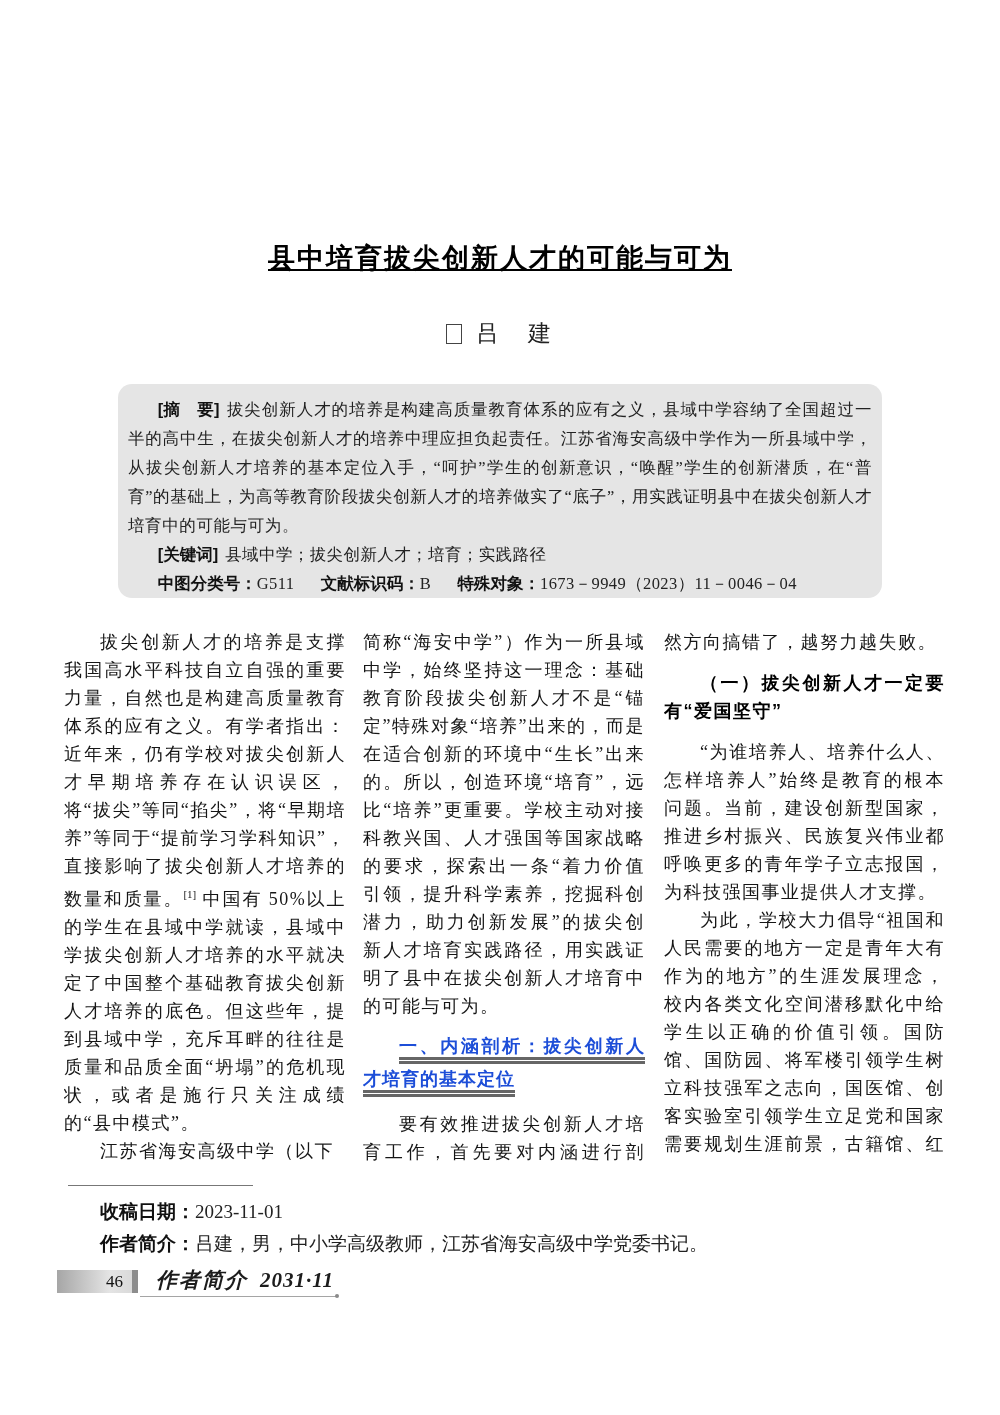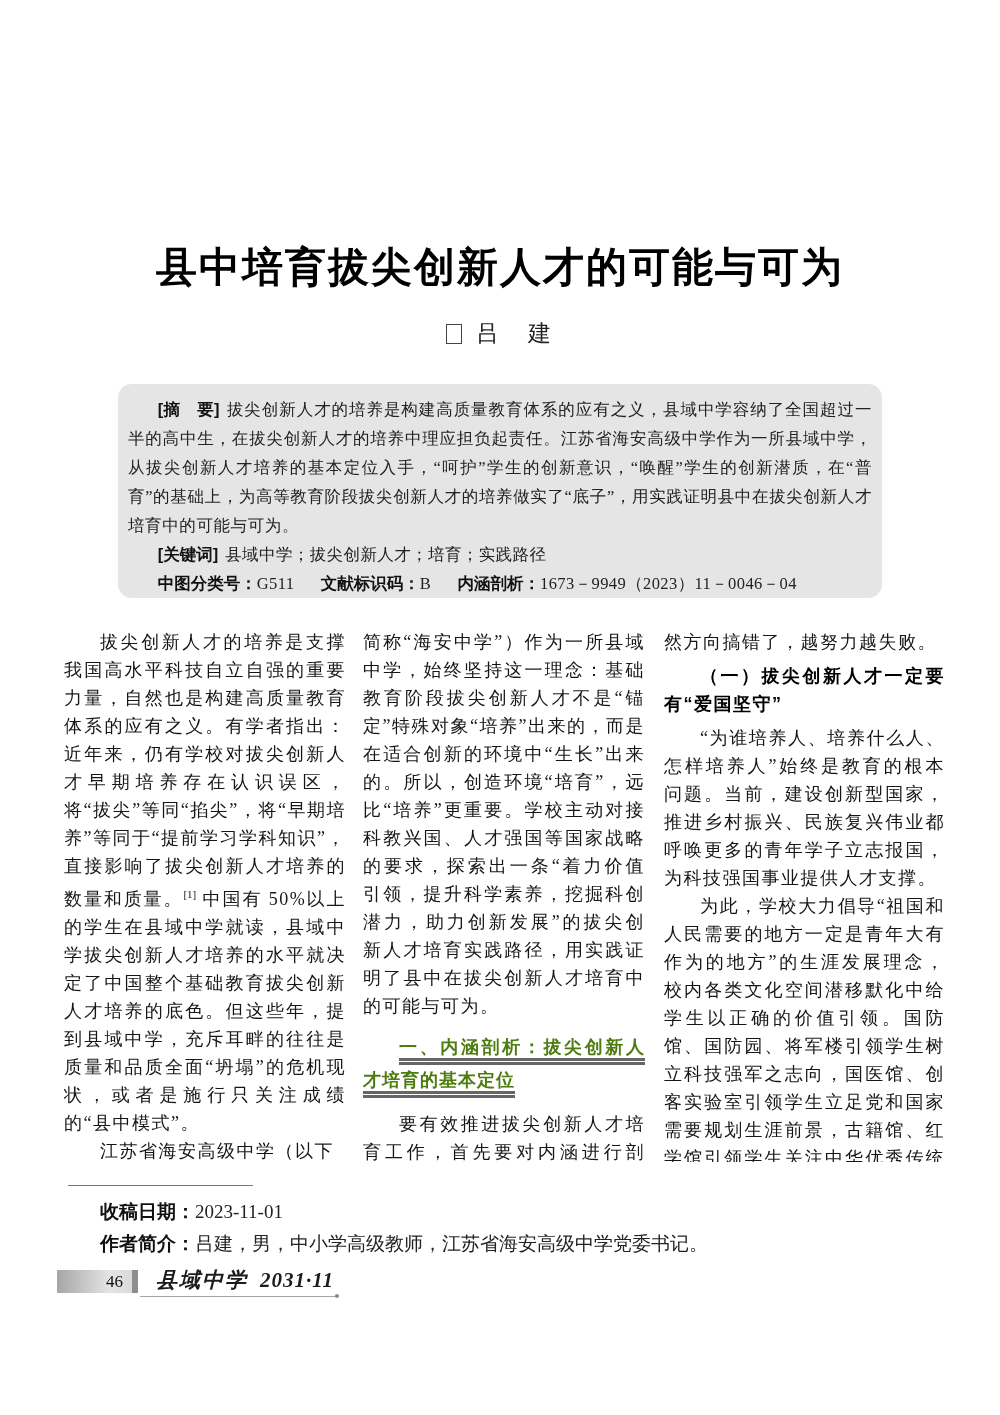--- a/index.html
+++ b/index.html
@@ -17,21 +17,21 @@
   .section-label { font-family:"Liberation Sans","DejaVu Sans",sans-serif;
     font-weight:bold; font-size:23px; letter-spacing:2px; color:#000;
     margin-left:18px; white-space:nowrap; }
   .hdr-divider { width:3px; height:27px; background:#a9a9a9; margin:0 13px 0 11px; }
   .section-pinyin { font-family:"Liberation Sans","DejaVu Sans",sans-serif;
     font-size:18px; color:#9b9b9b; letter-spacing:0.5px; white-space:nowrap; }
 
   
   .article-title { position:absolute; left:0; top:240px; width:100%;
     text-align:center; font-family:"Liberation Sans","DejaVu Sans",sans-serif;
-    font-weight:bold; font-size:41px; letter-spacing:2px; color:#000; }
+    font-weight:bold; font-size:27px; letter-spacing:2px; color:#000;text-decoration:underline; }
   .author-row { position:absolute; left:0; top:318px; width:100%;
     display:flex; justify-content:center; align-items:center; gap:14px;
     font-size:23px; color:#222; }
   .author-marker { width:16px; height:20px; border:1.5px solid #444;
     box-sizing:border-box; }
   .author-name { letter-spacing:3px; }
 
   
   .abstract-box { position:absolute; left:118px; top:384px; width:764px;
     height:214px; box-sizing:border-box; background:#e5e5e5; border-radius:14px;
@@ -46,28 +46,28 @@
   
   .col { position:absolute; top:628px; height:534px; overflow:hidden;
     font-size:18px; line-height:28px; letter-spacing:1.5px;
     text-align:justify; color:#161616; }
   .col-1 { left:64px;  width:282px; }
   .col-2 { left:363px; width:282px; }
   .col-3 { left:664px; width:281px; }
   .col p { margin:0; text-indent:2em; }
   .col p.cont { text-indent:0; }
   .ref-sup { font-size:11px; vertical-align:super; letter-spacing:0; }
-  .h1-heading { font-family:Liberation Serif, serif;
+  .h1-heading { font-family:Liberation Mono, monospace;
     font-weight:bold; line-height:33px; margin:11px 0 13px 0 !important;
-    letter-spacing:1px; color:#4d7c0f;
+    letter-spacing:1px; color:#1d4ed8;
     text-decoration-line:underline; text-decoration-style:double;
     text-decoration-color:#666; text-decoration-thickness:3px;
     text-underline-offset:5px; }
   .h2-heading { font-family:"Liberation Sans","DejaVu Sans",sans-serif;
-    font-weight:bold; color:#000; margin:6px 0 !important; }
+    font-weight:bold; color:#000; margin:13px 0 !important; }
 
   
   .footnote-rule { position:absolute; left:68px; top:1185px; width:185px;
     height:0; border-top:1.6px solid #777; }
   .footnote { position:absolute; left:100px; top:1196px; font-size:19px;
     line-height:32px; color:#222; }
   .fn-label { font-family:"Liberation Sans","DejaVu Sans",sans-serif;
     font-weight:bold; color:#111; }
   .footnote p { margin:0; }
 
@@ -96,21 +96,21 @@
 
   <div class="article-title">县中培育拔尖创新人才的可能与可为</div>
   <div class="author-row">
     <span class="author-marker"></span>
     <span class="author-name">吕　建</span>
   </div>
 
   <div class="abstract-box">
     <p class="abs-p"><span class="abs-label">[摘　要]</span><span>拔尖创新人才的培养是构建高质量教育体系的应有之义，县域中学容纳了全国超过一半的高中生，在拔尖创新人才的培养中理应担负起责任。江苏省海安高级中学作为一所县域中学，从拔尖创新人才培养的基本定位入手，“呵护”学生的创新意识，“唤醒”学生的创新潜质，在“普育”的基础上，为高等教育阶段拔尖创新人才的培养做实了“底子”，用实践证明县中在拔尖创新人才培育中的可能与可为。</span></p>
     <p class="meta-line"><span class="abs-label">[关键词]</span><span>县域中学；拔尖创新人才；培育；实践路径</span></p>
-    <p class="meta-line"><span class="meta-label">中图分类号：</span><span class="meta-sep">G511</span><span class="meta-label">文献标识码：</span><span class="meta-sep">B</span><span class="meta-label">内涵剖析：</span><span>1673－9949（2023）11－0046－04</span></p>
+    <p class="meta-line"><span class="meta-label">中图分类号：</span><span class="meta-sep">G511</span><span class="meta-label">文献标识码：</span><span class="meta-sep">B</span><span class="meta-label">特殊对象：</span><span>1673－9949（2023）11－0046－04</span></p>
   </div>
 
   <div class="col col-1">
     <p><span>拔尖创新人才的培养是支撑我国高水平科技自立自强的重要力量，自然也是构建高质量教育体系的应有之义。有学者指出：近年来，仍有学校对拔尖创新人才早期培养存在认识误区，将“拔尖”等同“掐尖”，将“早期培养”等同于“提前学习学科知识”，直接影响了拔尖创新人才培养的数量和质量。</span><span class="ref-sup">[1]</span><span> 中国有 50%以上的学生在县域中学就读，县域中学拔尖创新人才培养的水平就决定了中国整个基础教育拔尖创新人才培养的底色。但这些年，提到县域中学，充斥耳畔的往往是质量和品质全面“坍塌”的危机现状，或者是施行只关注成绩的“县中模式”。</span></p>
     <p>江苏省海安高级中学（以下</p>
   </div>
 
   <div class="col col-2">
     <p class="cont">简称“海安中学”）作为一所县域中学，始终坚持这一理念：基础教育阶段拔尖创新人才不是“锚定”特殊对象“培养”出来的，而是在适合创新的环境中“生长”出来的。所以，创造环境“培育”，远比“培养”更重要。学校主动对接科教兴国、人才强国等国家战略的要求，探索出一条“着力价值引领，提升科学素养，挖掘科创潜力，助力创新发展”的拔尖创新人才培育实践路径，用实践证明了县中在拔尖创新人才培育中的可能与可为。</p>
     <p class="h1-heading">一、内涵剖析：拔尖创新人才培育的基本定位</p>
@@ -125,18 +125,18 @@
   </div>
 
   <div class="footnote-rule"></div>
   <div class="footnote">
     <p><span class="fn-label">收稿日期：</span><span>2023-11-01</span></p>
     <p><span class="fn-label">作者简介：</span><span>吕建，男，中小学高级教师，江苏省海安高级中学党委书记。</span></p>
   </div>
 
   <div class="footer-band">
     <div class="pageno-box">46</div>
-    <div class="journal-wrap"><span>县域中学</span><span class="journal-issue">2031·11</span></div>
+    <div class="journal-wrap"><span>作者简介</span><span class="journal-issue">2031·11</span></div>
     <div class="footer-rule"></div>
     <div class="footer-dot"></div>
   </div>
 
 </div>
 
 </body></html>

